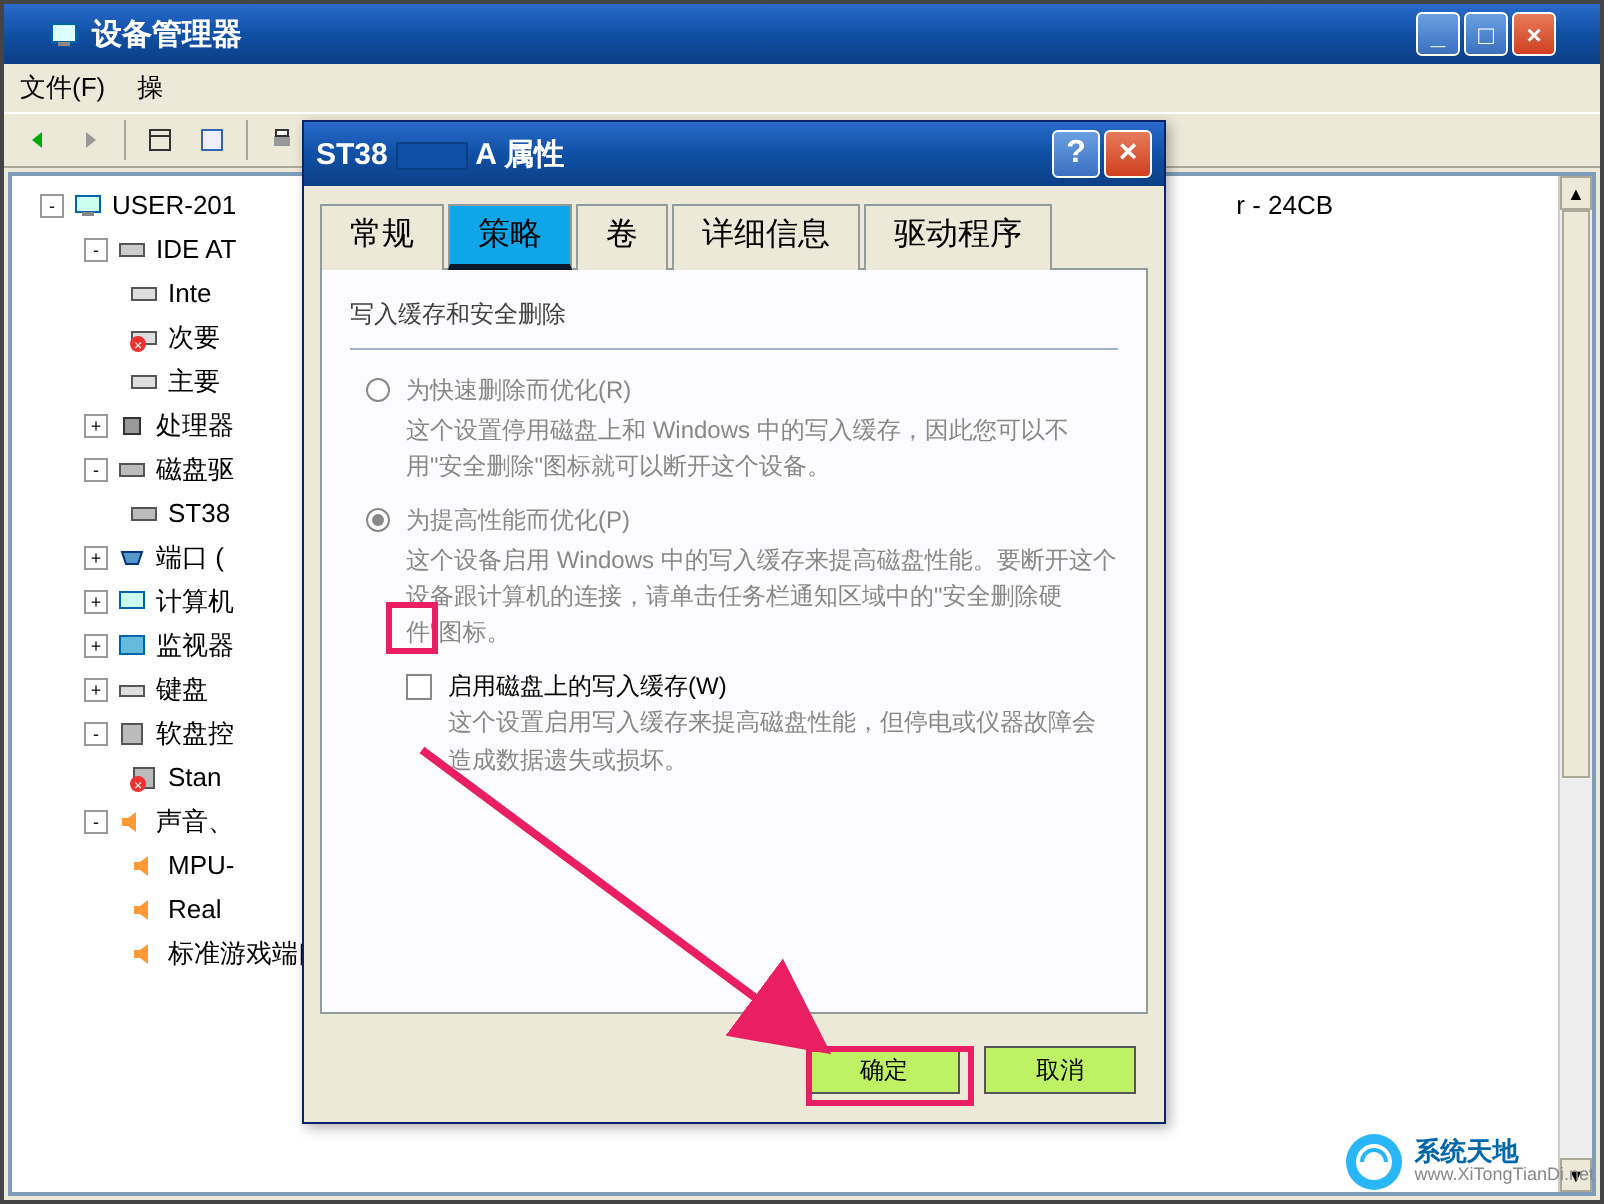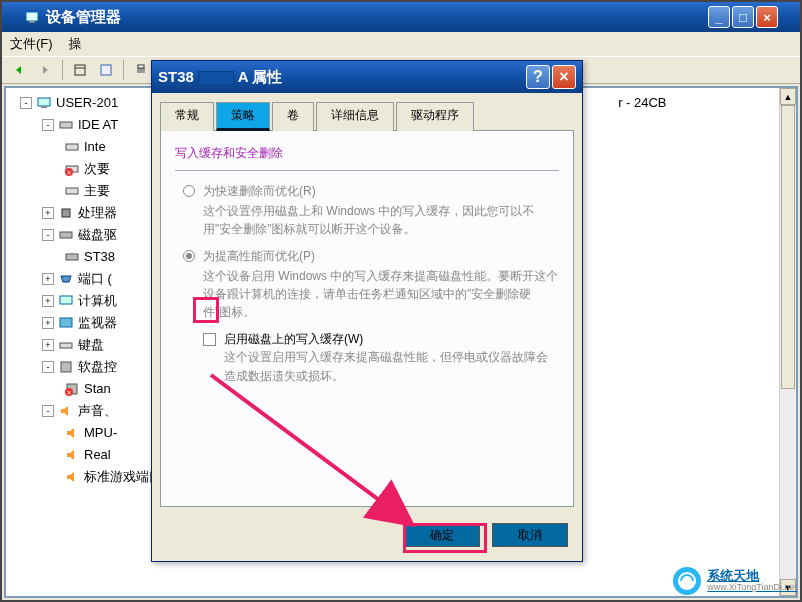--- a/index.html
+++ b/index.html
@@ -34,49 +34,49 @@
 
     
     .dialog { position: absolute; left: 149px; top: 58px; width: 432px; height: 502px; background: #ece9d8; border: 1px solid #0a246a; box-shadow: 2px 2px 6px rgba(0,0,0,0.3); display: flex; flex-direction: column; }
     .dlg-titlebar { background: linear-gradient(to bottom, #2a6bcc 0%, #1050a5 50%, #0c3f85 100%); height: 32px; display: flex; align-items: center; padding: 0 6px; color: white; }
     .dlg-titlebar .title { flex: 1; font-size: 15px; font-weight: bold; }
     .dlg-titlebar .btn { width: 24px; height: 24px; border-radius: 3px; display: flex; align-items: center; justify-content: center; font-weight: bold; margin-left: 2px; cursor: pointer; }
     .dlg-titlebar .help { background: linear-gradient(to bottom, #6aa0e0, #3a70c0); border: 1px solid #fff; color: white; font-size: 16px; }
     .dlg-titlebar .close { background: linear-gradient(to bottom, #e67b5b, #d04020); border: 1px solid #fff; color: white; font-size: 16px; }
 
     .tabstrip { display: flex; margin: 8px 8px 0 8px; position: relative; z-index: 2; }
-    .tab { padding: 4px 14px; font-size: 12px; background: #ece9d8; border: 1px solid #919b9c; border-bottom: none; margin-right: 2px; cursor: pointer; position: relative; top: 1px; }
+    .tab { padding: 4px 14px; font-size: 16px; background: #ece9d8; border: 1px solid #919b9c; border-bottom: none; margin-right: 2px; cursor: pointer; position: relative; top: 1px; }
     .tab.active { background: #0ea5e9; border-bottom: 3px solid #0f172a; z-index: 3; }
 
     .tabpanel { flex: 1; margin: 0 8px 8px 8px; background: #fcfcfe; border: 1px solid #919b9c; padding: 14px; font-size: 12px; position: relative; }
-    .group-title { color: #a21caf; font-size: 12px; margin-bottom: 8px; }
+    .group-title { color: #404040; font-size: 12px; margin-bottom: 8px; }
     .group-line { border-bottom: 1px solid #a0b0c8; margin-bottom: 12px; }
     .radio-block { display: flex; align-items: flex-start; margin-bottom: 10px; margin-left: 8px; }
     .radio-block .radio { width: 12px; height: 12px; border: 1px solid #888; border-radius: 50%; margin-right: 8px; margin-top: 2px; background: white; position: relative; flex-shrink: 0; }
     .radio-block .radio.checked::after { content: ''; width: 6px; height: 6px; background: #888; border-radius: 50%; position: absolute; top: 2px; left: 2px; }
     .radio-block .rlabel { color: #888; }
     .radio-block .rdesc { color: #888; margin-top: 2px; line-height: 1.5; }
     .check-block { display: flex; align-items: flex-start; margin-left: 28px; margin-top: 6px; }
     .check-block .checkbox { width: 13px; height: 13px; border: 1px solid #888; background: white; margin-right: 8px; margin-top: 2px; flex-shrink: 0; }
     .check-block .cdesc { color: #888; line-height: 1.6; font-family: Liberation Serif, serif; }
 
     .highlight-check { position: absolute; border: 3px solid #e91e63; width: 26px; height: 26px; left: 32px; top: 166px; pointer-events: none; }
     .highlight-ok { position: absolute; border: 3px solid #e91e63; width: 84px; height: 30px; left: 251px; bottom: 8px; pointer-events: none; }
 
     .dlg-buttons { display: flex; justify-content: flex-end; gap: 12px; padding: 8px 14px 14px; }
-    .dlg-btn { width: 76px; height: 24px; background: #0369a1; border: 1px solid #555; font-size: 12px; cursor: pointer; }
+    .dlg-btn { width: 76px; height: 24px; background: #bef264; border: 1px solid #555; font-size: 12px; cursor: pointer; }
 
     
     .arrow { position: absolute; left: 204px; top: 368px; pointer-events: none; z-index: 50; }
     .arrow svg { overflow: visible; }
 
     
     .watermark { position: absolute; right: 3px; bottom: 3px; display: flex; align-items: center; font-size: 12px; color: #0066aa; z-index: 60; }
     .watermark .wm-icon { width: 32px; height: 32px; margin-right: 4px; }
-    .watermark .wm-text { line-height: 1.1; text-decoration: underline; }
+    .watermark .wm-text { line-height: 1.1; }
     .watermark .wm-text .cn { font-weight: bold; font-size: 13px; }
     .watermark .wm-text .url { font-size: 9px; color: #888; }
 
     
     .vscroll { position: absolute; right: 0; top: 0; bottom: 0; width: 17px; background: #eee; border-left: 1px solid #ccc; }
     .vscroll .arrow-btn { height: 17px; background: #ece9d8; border: 1px solid #aca899; display: flex; align-items: center; justify-content: center; font-size: 9px; cursor: pointer; }
     .vscroll .track { position: absolute; top: 17px; bottom: 17px; left: 0; right: 0; }
     .vscroll .thumb { position: absolute; left: 1px; right: 1px; top: 0; height: 60%; background: #ece9d8; border: 1px solid #aca899; }
     .vscroll .arrow-down { position: absolute; bottom: 0; left: 0; right: 0; }
   </style>

